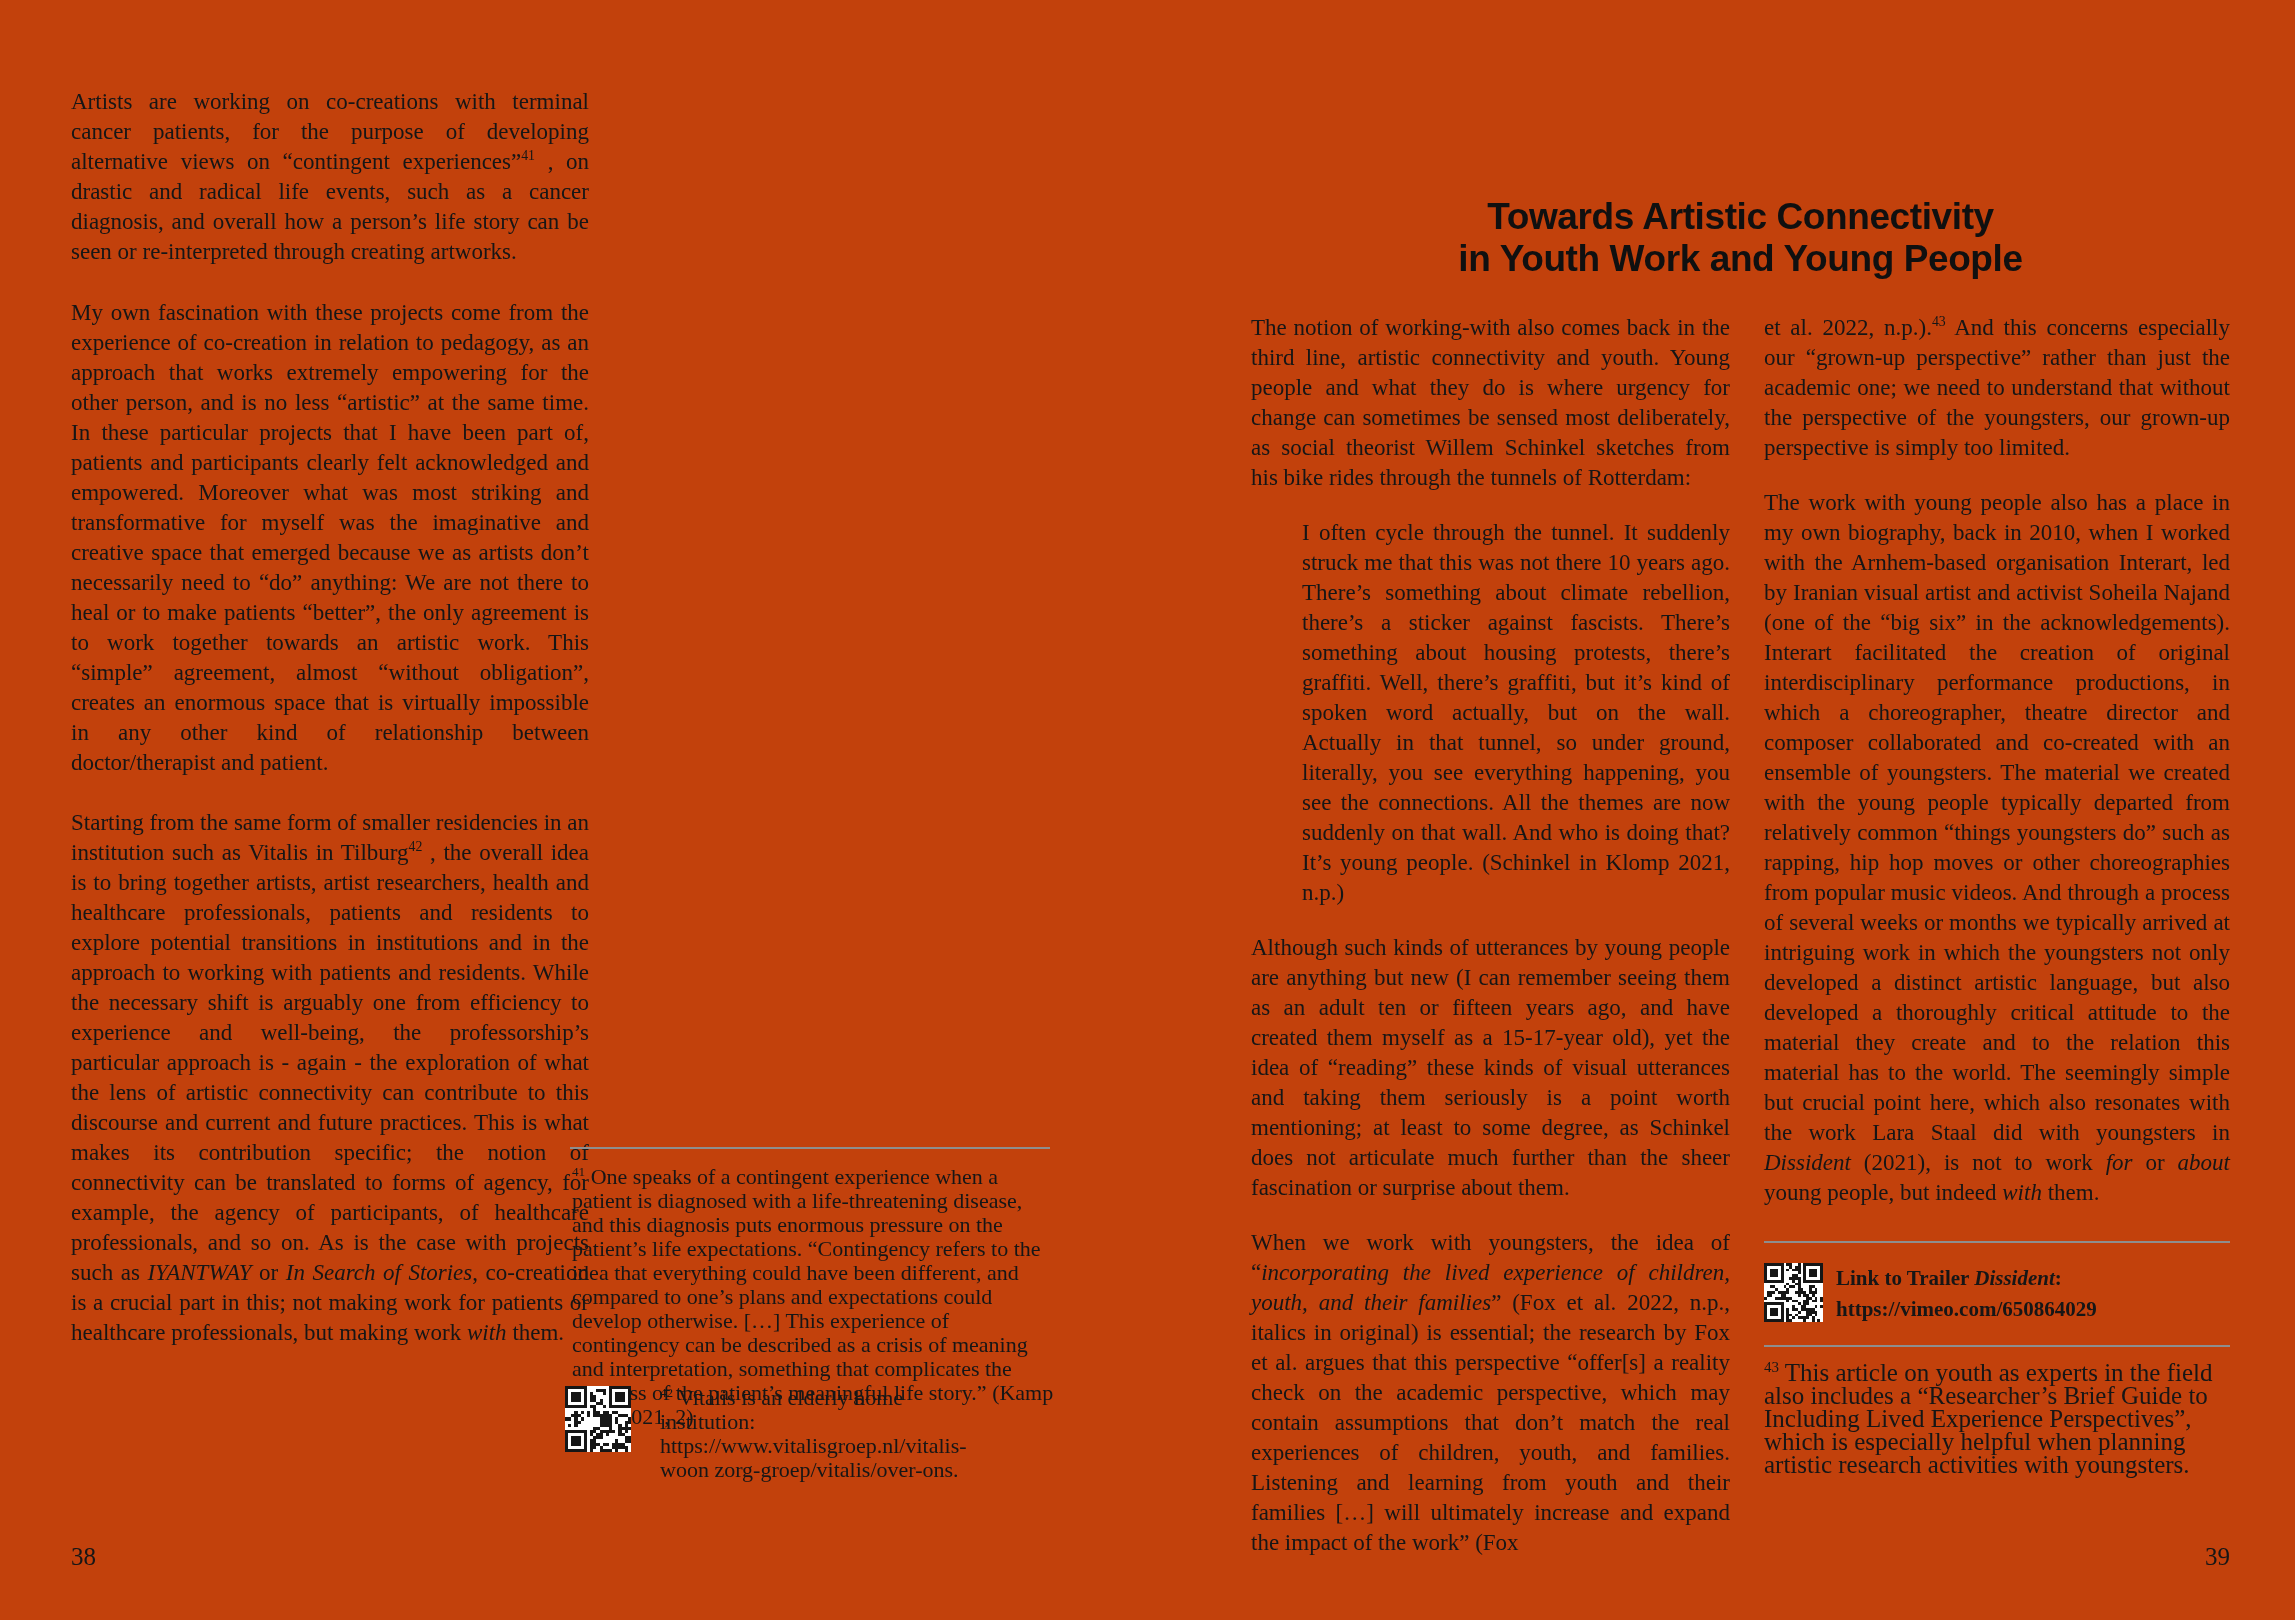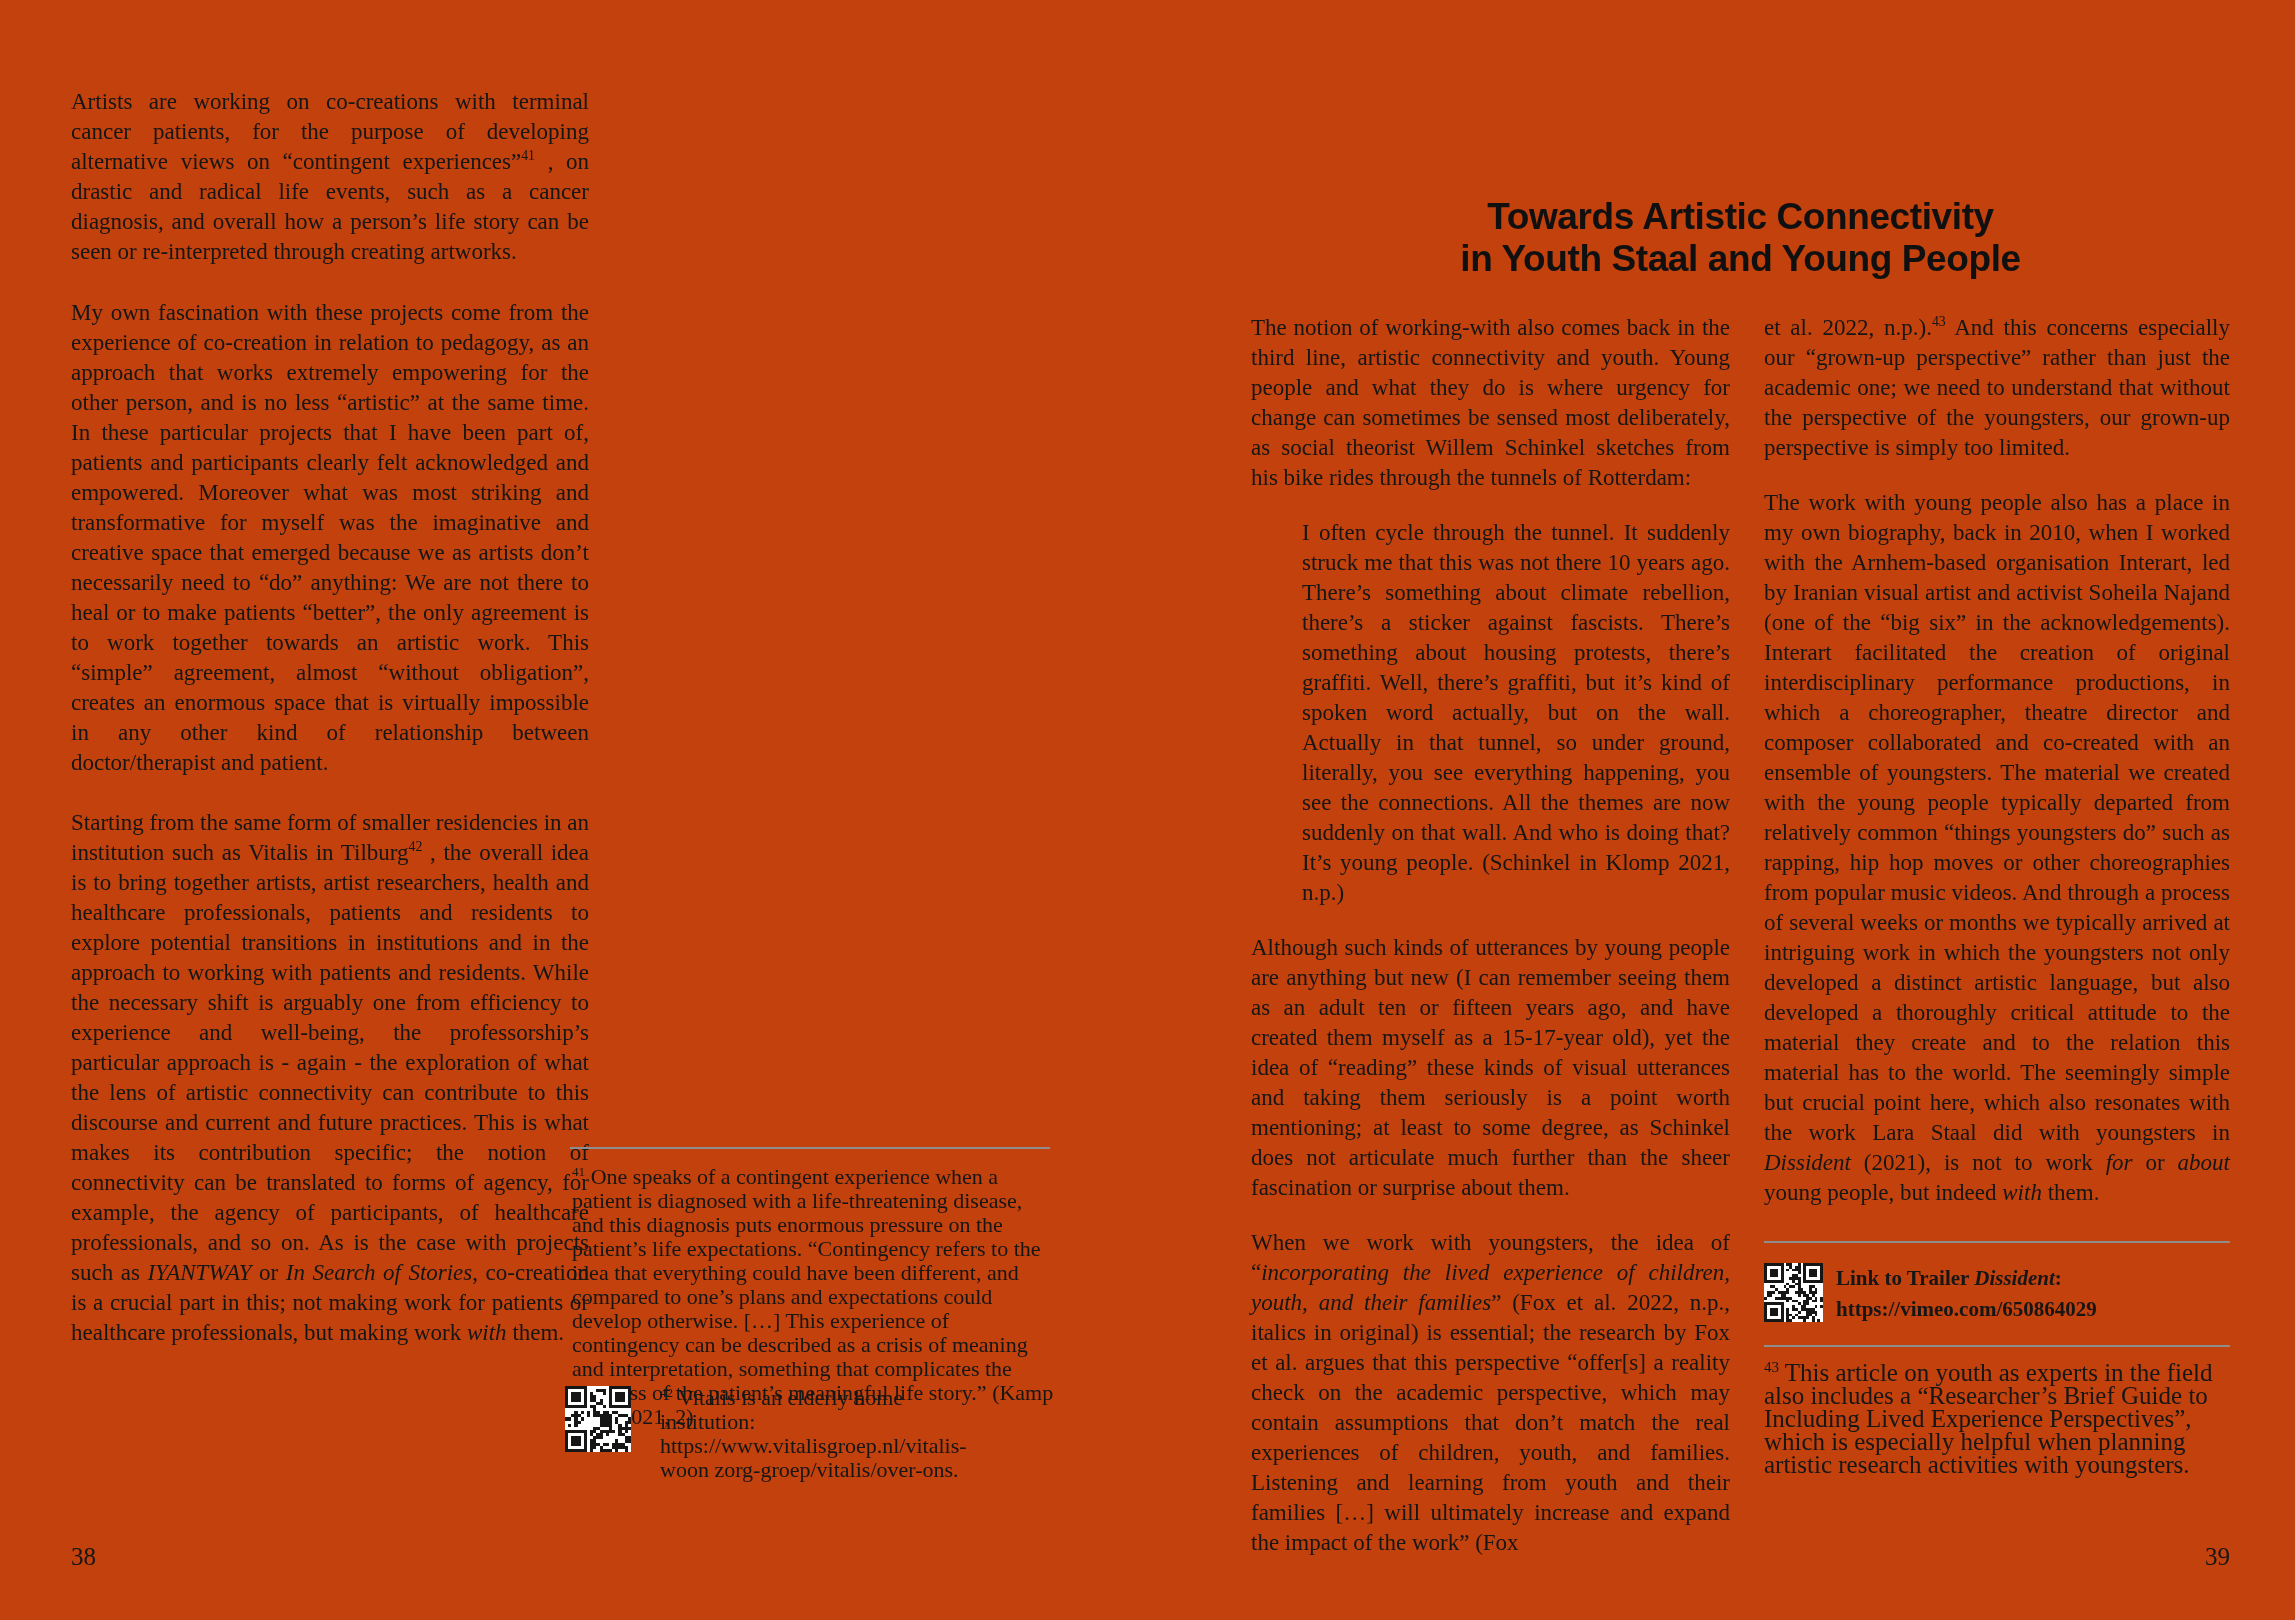--- a/index.html
+++ b/index.html
@@ -202,21 +202,21 @@
           <rect x="2" y="16" width="3" height="3" fill="#161616"></rect>
         </svg>
       </span>
     <div id="fn42-text" class="fn"><sup class="sup">42</sup><span> Vitalis is an elderly home institution: https://www.vitalisgroep.nl/vitalis-woon zorg-groep/vitalis/over-ons.</span></div>
   </div>
 
   <div id="pageno-left" class="pageno">38</div>
 
   <div id="heading">
     <div>Towards Artistic Connectivity</div>
-    <div>in Youth Staal and Young People</div>
+    <div>in Youth Work and Young People</div>
   </div>
 
   <div id="right-col-1" class="col">
     <p><span>The notion of working-with also comes back in the third line, artistic connectivity and youth. Young people and what they do is where urgency for change can sometimes be sensed most deliberately, as social theorist Willem Schinkel sketches from his bike rides through the tunnels of Rotterdam:</span></p>
     <div class="bq"><span>I often cycle through the tunnel. It suddenly struck me that this was not there 10 years ago. There’s something about climate rebellion, there’s a sticker against fascists. There’s something about housing protests, there’s graffiti. Well, there’s graffiti, but it’s kind of spoken word actually, but on the wall. Actually in that tunnel, so under ground, literally, you see everything happening, you see the connections. All the themes are now suddenly on that wall. And who is doing that? It’s young people. (Schinkel in Klomp 2021, n.p.)</span></div>
     <p><span>Although such kinds of utterances by young people are anything but new (I can remember seeing them as an adult ten or fifteen years ago, and have created them myself as a 15-17-year old), yet the idea of “reading” these kinds of visual utterances and taking them seriously is a point worth mentioning; at least to some degree, as Schinkel does not articulate much further than the sheer fascination or surprise about them.</span></p>
     <p><span>When we work with youngsters, the idea of “</span><span class="it">incorporating the lived experience of children, youth, and their families</span><span>” (Fox et al. 2022, n.p., italics in original) is essential; the research by Fox et al. argues that this perspective “offer[s] a reality check on the academic perspective, which may contain assumptions that don’t match the real experiences of children, youth, and families. Listening and learning from youth and their families […] will ultimately increase and expand the impact of the work” (Fox</span></p>
   </div>
 
   <div id="right-col-2" class="col">

